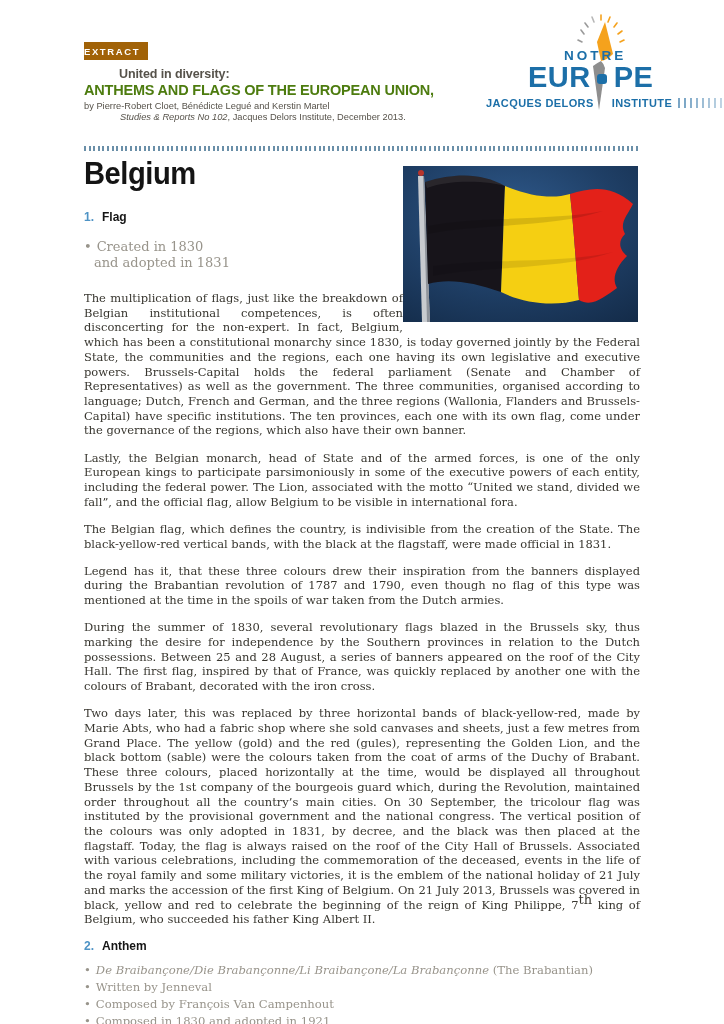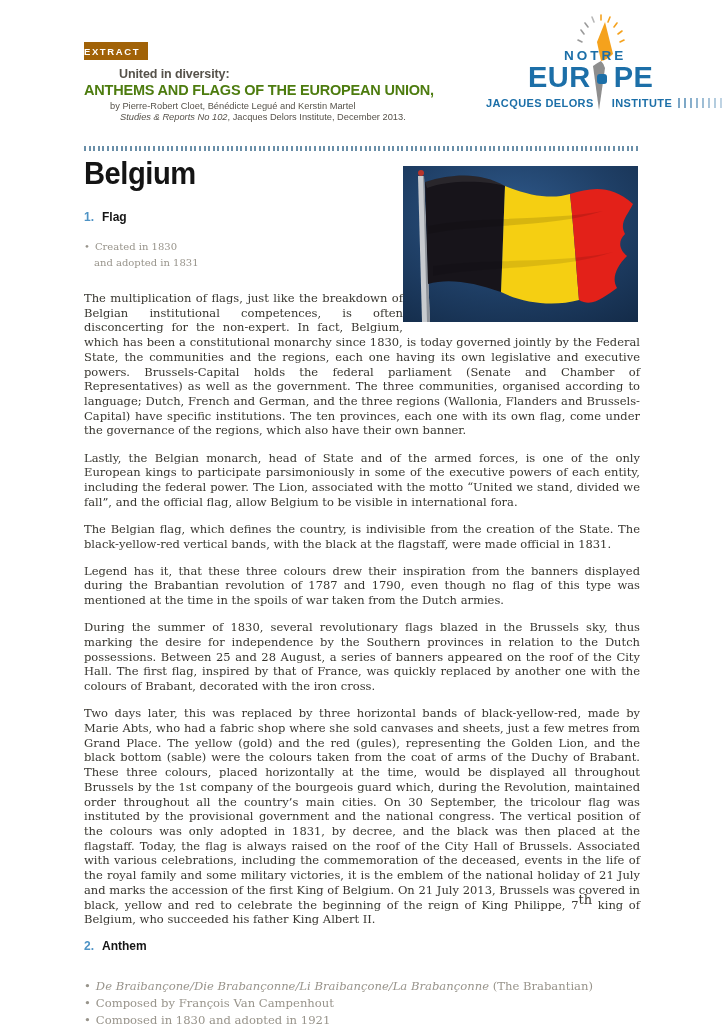--- a/index.html
+++ b/index.html
@@ -9,21 +9,21 @@
 
   
   .badge{left:84px;top:42px;background:#a16207;color:#fff;
          font-family:"Liberation Sans",sans-serif;font-weight:bold;font-size:9.5px;
          letter-spacing:1.6px;padding:4px 8px 3px 0;}
   .t1{left:84px;top:67px;font-family:"Liberation Sans",sans-serif;font-weight:bold;
       font-size:12.5px;color:#56524A;letter-spacing:-0.1px;margin-left:35px;}
   .t2{left:84px;top:82px;font-family:"Liberation Sans",sans-serif;font-weight:bold;
       font-size:14.5px;color:#4d7c0f;letter-spacing:-0.2px;}
   .byline{left:84px;top:101px;font-family:"Liberation Sans",sans-serif;
-      font-size:9.3px;color:#56524A;margin-left:26px;}
+      font-size:9.3px;color:#56524A;}
   .series{left:84px;top:112px;font-family:"Liberation Sans",sans-serif;
       font-size:9.3px;color:#56524A;margin-left:36px;}
   .series .it{font-style:italic;}
 
   
   .logo{left:486px;top:28px;width:238px;height:92px;font-family:"Liberation Sans",sans-serif;}
   .logo-notre{position:absolute;left:78px;top:20px;color:#1C6FA8;font-weight:bold;
       font-size:13.5px;letter-spacing:3px;z-index:3;}
   .logo-europe{position:absolute;left:42px;top:33px;color:#1C6FA8;font-weight:bold;
       font-size:29px;letter-spacing:0.5px;z-index:3;line-height:30px;}
@@ -44,35 +44,35 @@
       background:repeating-linear-gradient(90deg,#6A8FA8 0 2px,rgba(0,0,0,0) 2px 4.6px);}
 
   
   .country{left:84px;top:156px;font-family:"Liberation Sans",sans-serif;font-weight:bold;
       font-size:31px;color:#141414;letter-spacing:-0.5px;transform:scaleX(.94);transform-origin:left;}
   .sec-head{font-family:"Liberation Sans",sans-serif;font-weight:bold;font-size:12px;color:#151515;}
   .sec-head .num{color:#4E93C5;margin-right:8px;}
   .flag-head{left:84px;top:210px;}
 
   
-  .flag-bullets{left:84px;top:239px;color:#98948B;font-size:10px;line-height:16px;}
+  .flag-bullets{left:84px;top:239px;color:#98948B;font-size:13px;line-height:16px;}
   .bullet-marker{margin-right:5px;}
   .bullet-cont{padding-left:10px;}
 
   
   .photo{left:403px;top:166px;width:235px;height:156px;}
 
   
   .body-col{left:84px;top:291px;width:556px;color:#38362F;font-size:11.5px;
       line-height:14.7px;text-align:justify;}
   .body-col p{margin:0 0 12.5px 0;}
   .wrapspacer{float:right;width:237px;height:42px;}
   sup{font-size:13px;line-height:0;}
 
-  .anthem-head{margin:8px 0 24px 0;}
+  .anthem-head{margin:8px 0 8px 0;}
   .anthem-list{color:#98948B;font-size:11.6px;line-height:17px;text-align:left;}
   .anthem-list .it{font-style:italic;}
 </style>
 </head>
 <body>
 
 <div class="abs badge">EXTRACT</div>
 <div class="abs t1">United in diversity:</div>
 <div class="abs t2">ANTHEMS AND FLAGS OF THE EUROPEAN UNION,</div>
 <div class="abs byline">by Pierre-Robert Cloet, Bénédicte Legué and Kerstin Martel</div>
@@ -137,16 +137,17 @@
   <p>Lastly, the Belgian monarch, head of State and of the armed forces, is one of the only European kings to participate parsimoniously in some of the executive powers of each entity, including the federal power. The Lion, associated with the motto “United we stand, divided we fall”, and the official flag, allow Belgium to be visible in international fora.</p>
   <p>The Belgian flag, which defines the country, is indivisible from the creation of the State. The black-yellow-red vertical bands, with the black at the flagstaff, were made official in 1831.</p>
   <p>Legend has it, that these three colours drew their inspiration from the banners displayed during the Brabantian revolution of 1787 and 1790, even though no flag of this type was mentioned at the time in the spoils of war taken from the Dutch armies.</p>
   <p>During the summer of 1830, several revolutionary flags blazed in the Brussels sky, thus marking the desire for independence by the Southern provinces in relation to the Dutch possessions. Between 25 and 28 August, a series of banners appeared on the roof of the City Hall. The first flag, inspired by that of France, was quickly replaced by another one with the colours of Brabant, decorated with the iron cross.</p>
   <p><span>Two days later, this was replaced by three horizontal bands of black-yellow-red, made by Marie Abts, who had a fabric shop where she sold canvases and sheets, just a few metres from Grand Place. The yellow (gold) and the red (gules), representing the Golden Lion, and the black bottom (sable) were the colours taken from the coat of arms of the Duchy of Brabant. These three colours, placed horizontally at the time, would be displayed all throughout Brussels by the 1st company of the bourgeois guard which, during the Revolution, maintained order throughout all the country’s main cities. On 30 September, the tricolour flag was instituted by the provisional government and the national congress. The vertical position of the colours was only adopted in 1831, by decree, and the black was then placed at the flagstaff. Today, the flag is always raised on the roof of the City Hall of Brussels. Associated with various celebrations, including the commemoration of the deceased, events in the life of the royal family and some military victories, it is the emblem of the national holiday of 21 July and marks the accession of the first King of Belgium. On 21 July 2013, Brussels was covered in black, yellow and red to celebrate the beginning of the reign of King Philippe, 7</span><sup>th</sup><span> king of Belgium, who succeeded his father King Albert II.</span></p>
 
   <div class="sec-head anthem-head"><span class="num">2.</span><span>Anthem</span></div>
 
   <div class="anthem-list">
     <div><span class="bullet-marker">•</span><span class="it">De Braibançone/Die Brabançonne/Li Braibançone/La Brabançonne</span><span> (The Brabantian)</span></div>
+    <div><span class="bullet-marker">•</span><span>Written by Jenneval</span></div>
     <div><span class="bullet-marker">•</span><span>Composed by François Van Campenhout</span></div>
     <div><span class="bullet-marker">•</span><span>Composed in 1830 and adopted in 1921</span></div>
   </div>
 </div>
 
 </body></html>

